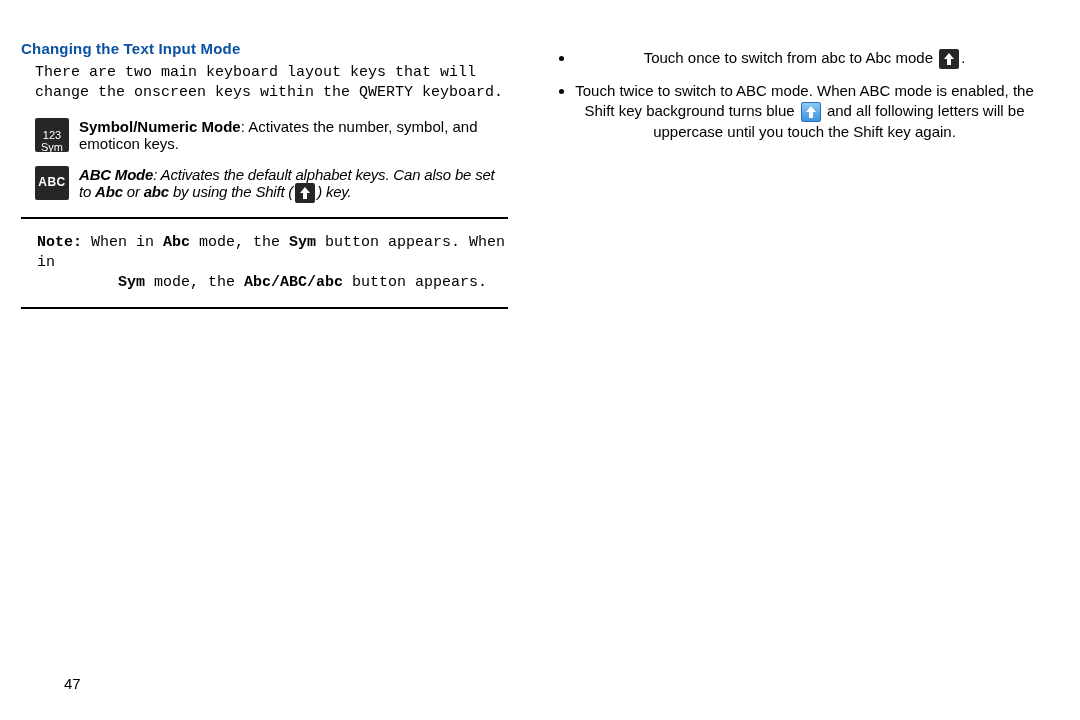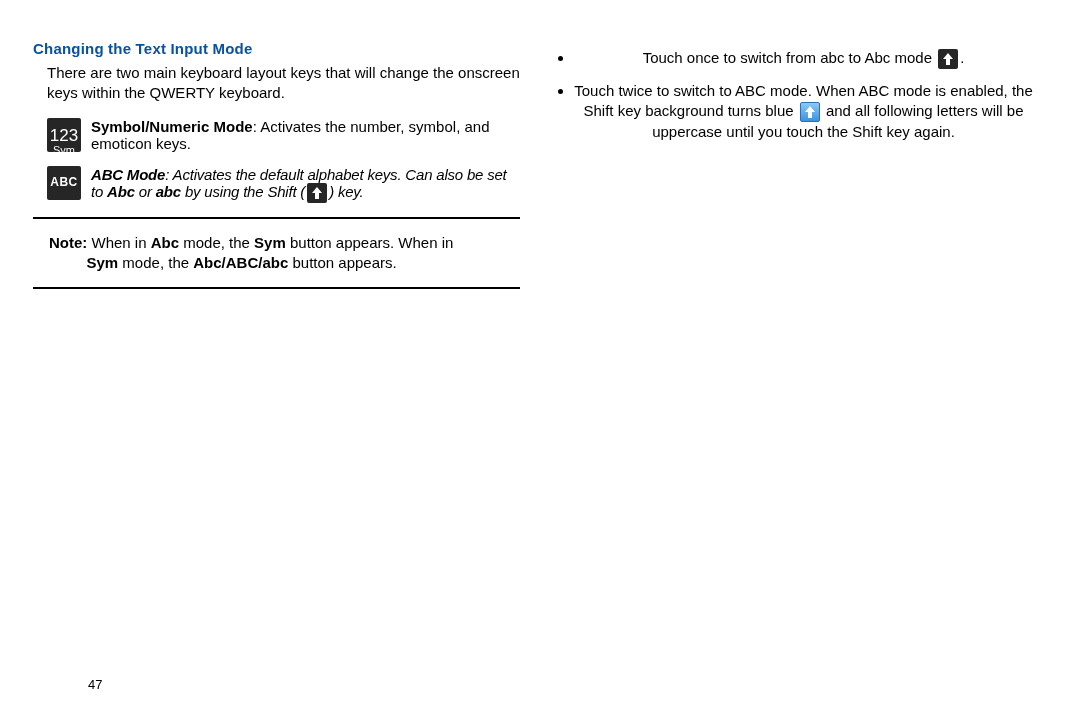--- a/index.html
+++ b/index.html
@@ -7,35 +7,35 @@
     width: 1080px;
     height: 720px;
     font-family: Arial, Helvetica, sans-serif;
     font-size: 15px;
     color: #000;
     position: relative;
     background: #fff;
   }
   .page {
     display: flex;
-    padding: 40px 35px 0 33px;
-    gap: 26px;
+    padding: 40px 35px 0 21px;
+    gap: 39px;
   }
   .col {
     width: 487px;
   }
   h3.section {
     font-family: Arial, Helvetica, sans-serif;
     font-weight: 900;
     font-size: 15px;
     color: #0951a3;
     margin: 0 0 6px 0;
     letter-spacing: 0.2px;
   }
-  p { margin: 0 0 10px 0; line-height: 1.35; }
+  p { margin: 0 0 10px 0; line-height: 1.35; font-family: Liberation Mono, monospace; }
   .indent { margin-left: 14px; }
   .item-row {
     display: flex;
     align-items: flex-start;
     margin: 14px 0 14px 14px;
     gap: 10px;
   }
   .key-icon {
     flex: none;
     width: 34px;
@@ -44,21 +44,21 @@
     color: #fff;
     display: flex;
     flex-direction: column;
     align-items: center;
     justify-content: center;
     font-size: 11px;
     line-height: 1.05;
     border-radius: 2px;
     font-family: Arial;
   }
-  .key-icon .t1 { font-size: 17px; margin-top: 15px; }
+  .key-icon .t1 { font-size: 11px; margin-top: 15px; }
   .key-icon .t2 { font-size: 11px; }
   .key-icon.abc { font-weight: bold; font-size: 12px; letter-spacing: 0.5px; }
   .shift-icon {
     display: inline-flex;
     width: 20px; height: 20px;
     background: #262626;
     vertical-align: middle;
     align-items: center;
     justify-content: center;
     border-radius: 2px;
@@ -72,23 +72,23 @@
     margin: 14px 0;
   }
   ul.bullets {
     list-style: disc;
     padding-left: 28px;
     margin: 8px 0;
   }
   ul.bullets li { margin-bottom: 12px; line-height: 1.35; text-align: center; }
   .page-number {
     position: absolute;
-    left: 88px;
+    left: 64px;
     bottom: 28px;
-    font-size: 13px;
+    font-size: 15px;
   }
   b { font-weight: 700; }
 </style>
 </head>
 <body>
 
 <div class="page">
   <div class="col">
     <h3 class="section">Changing the Text Input Mode</h3>
 

